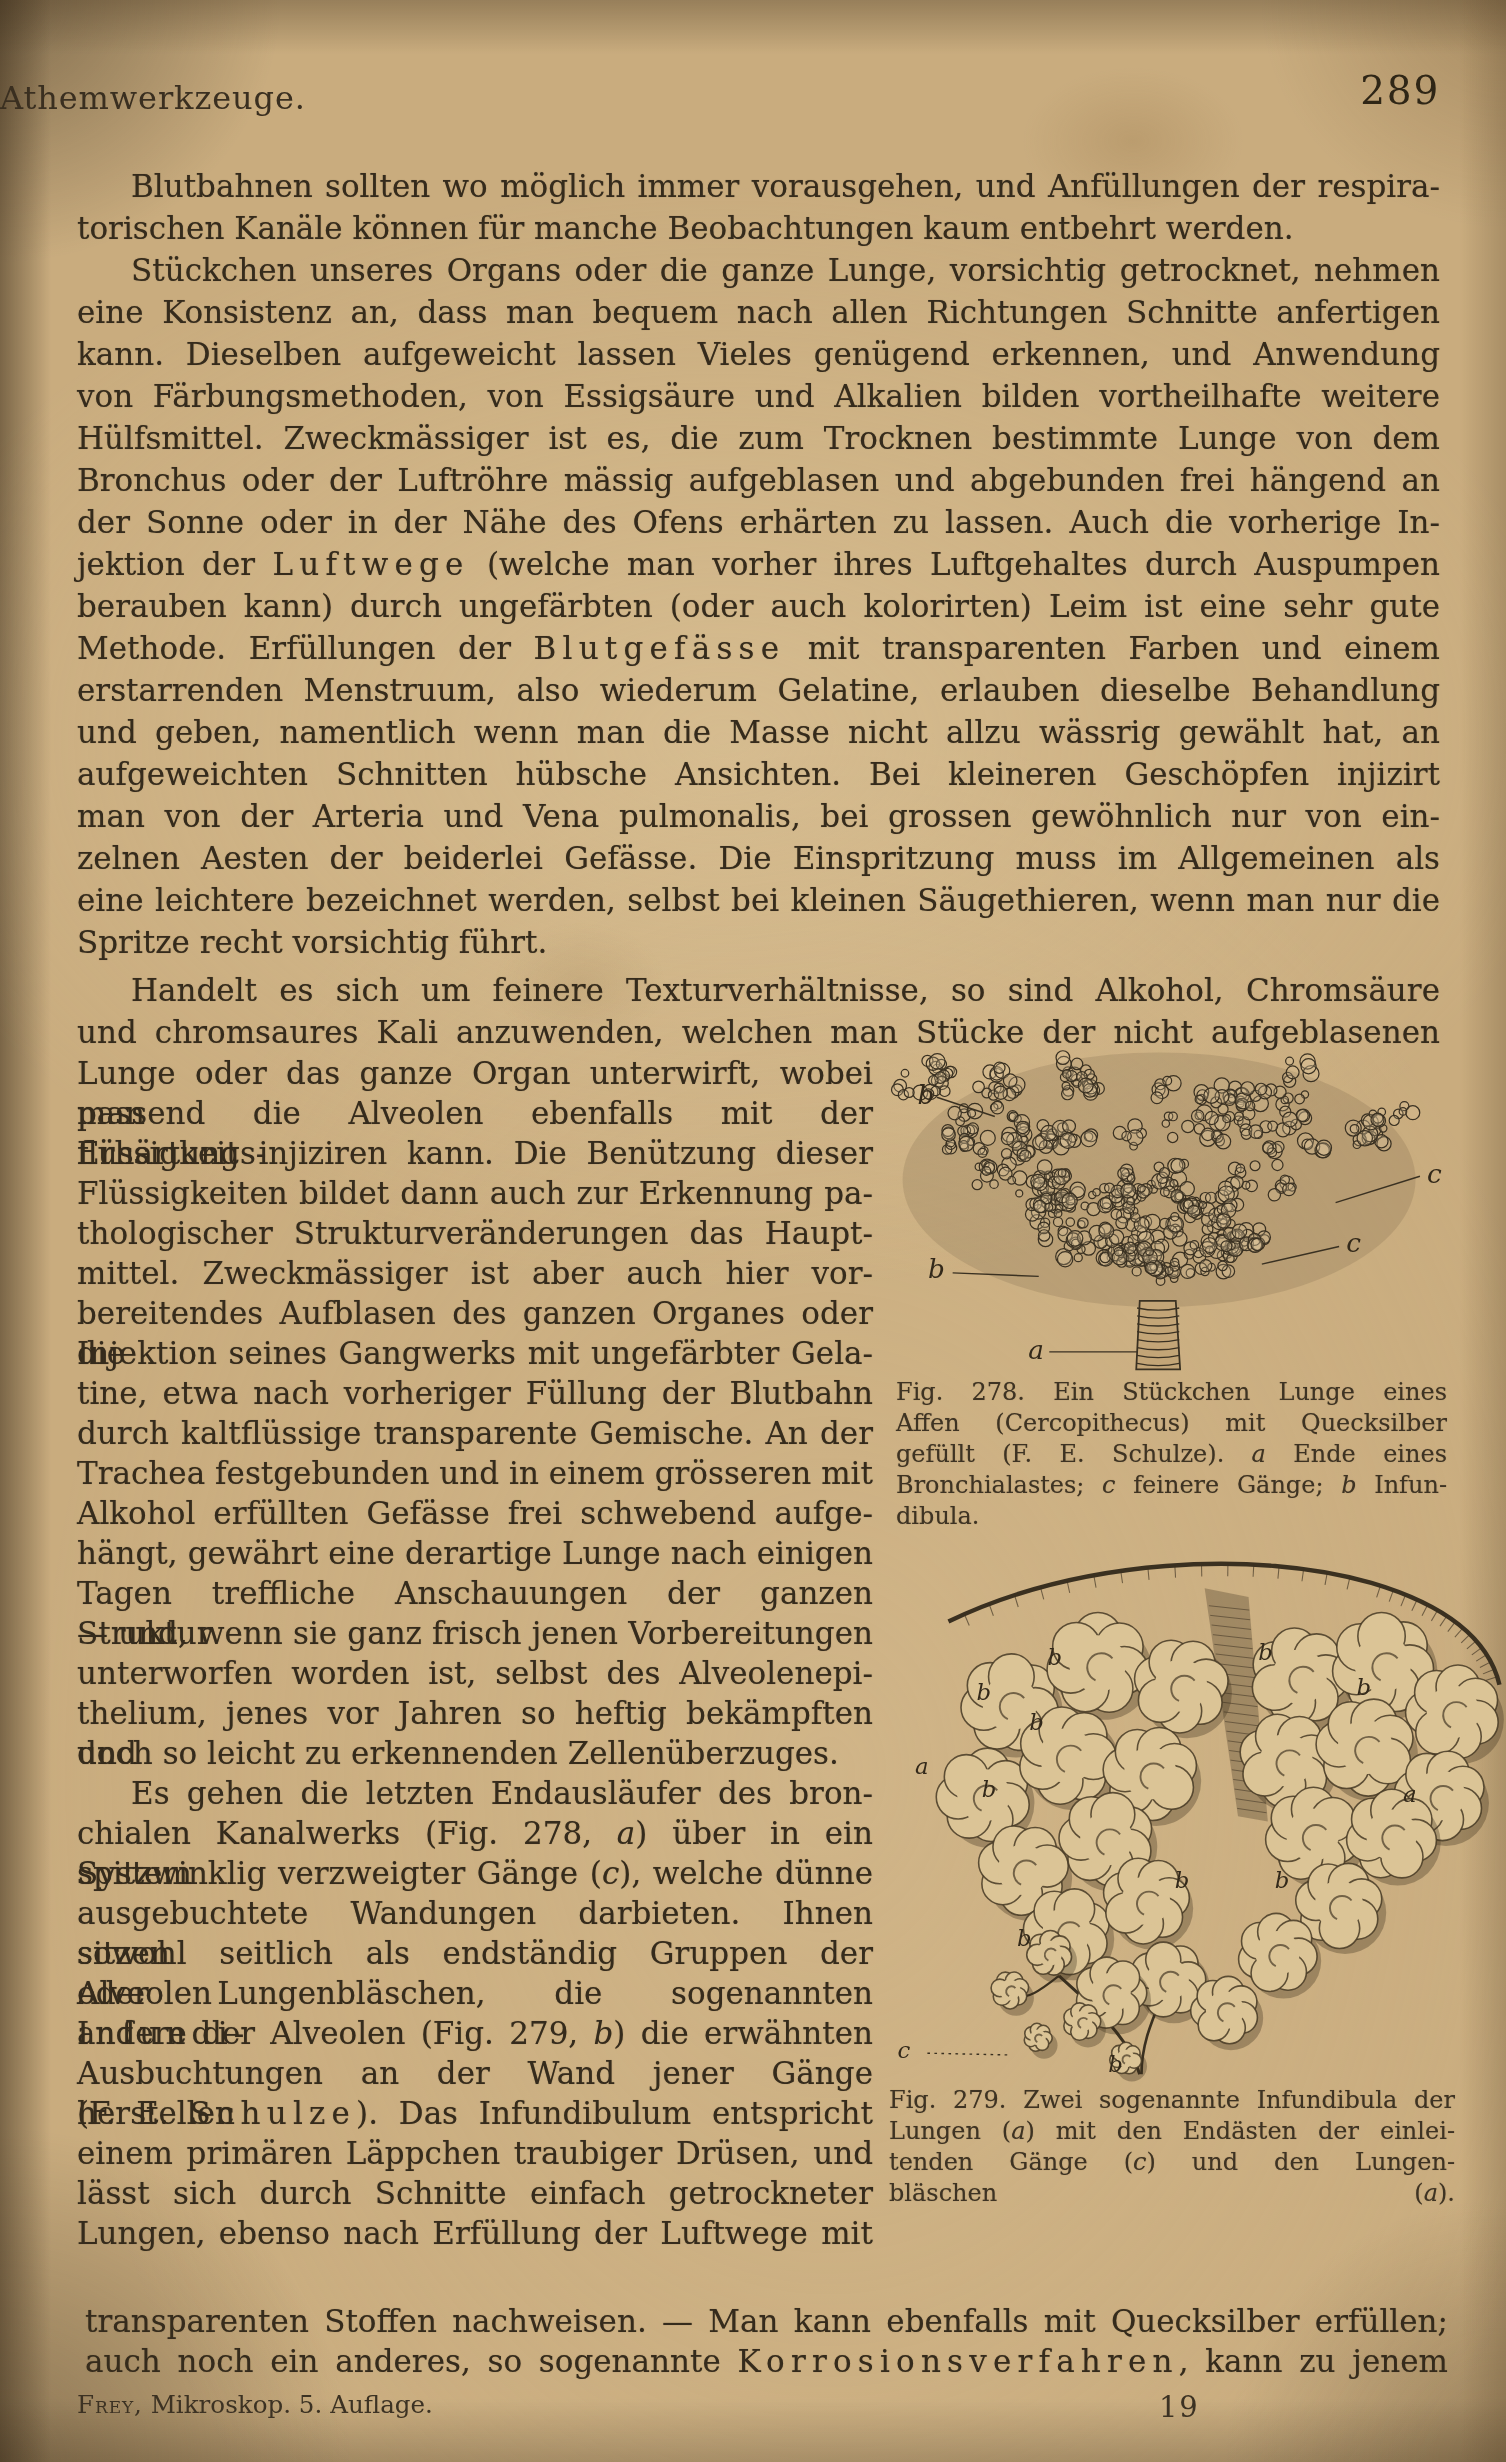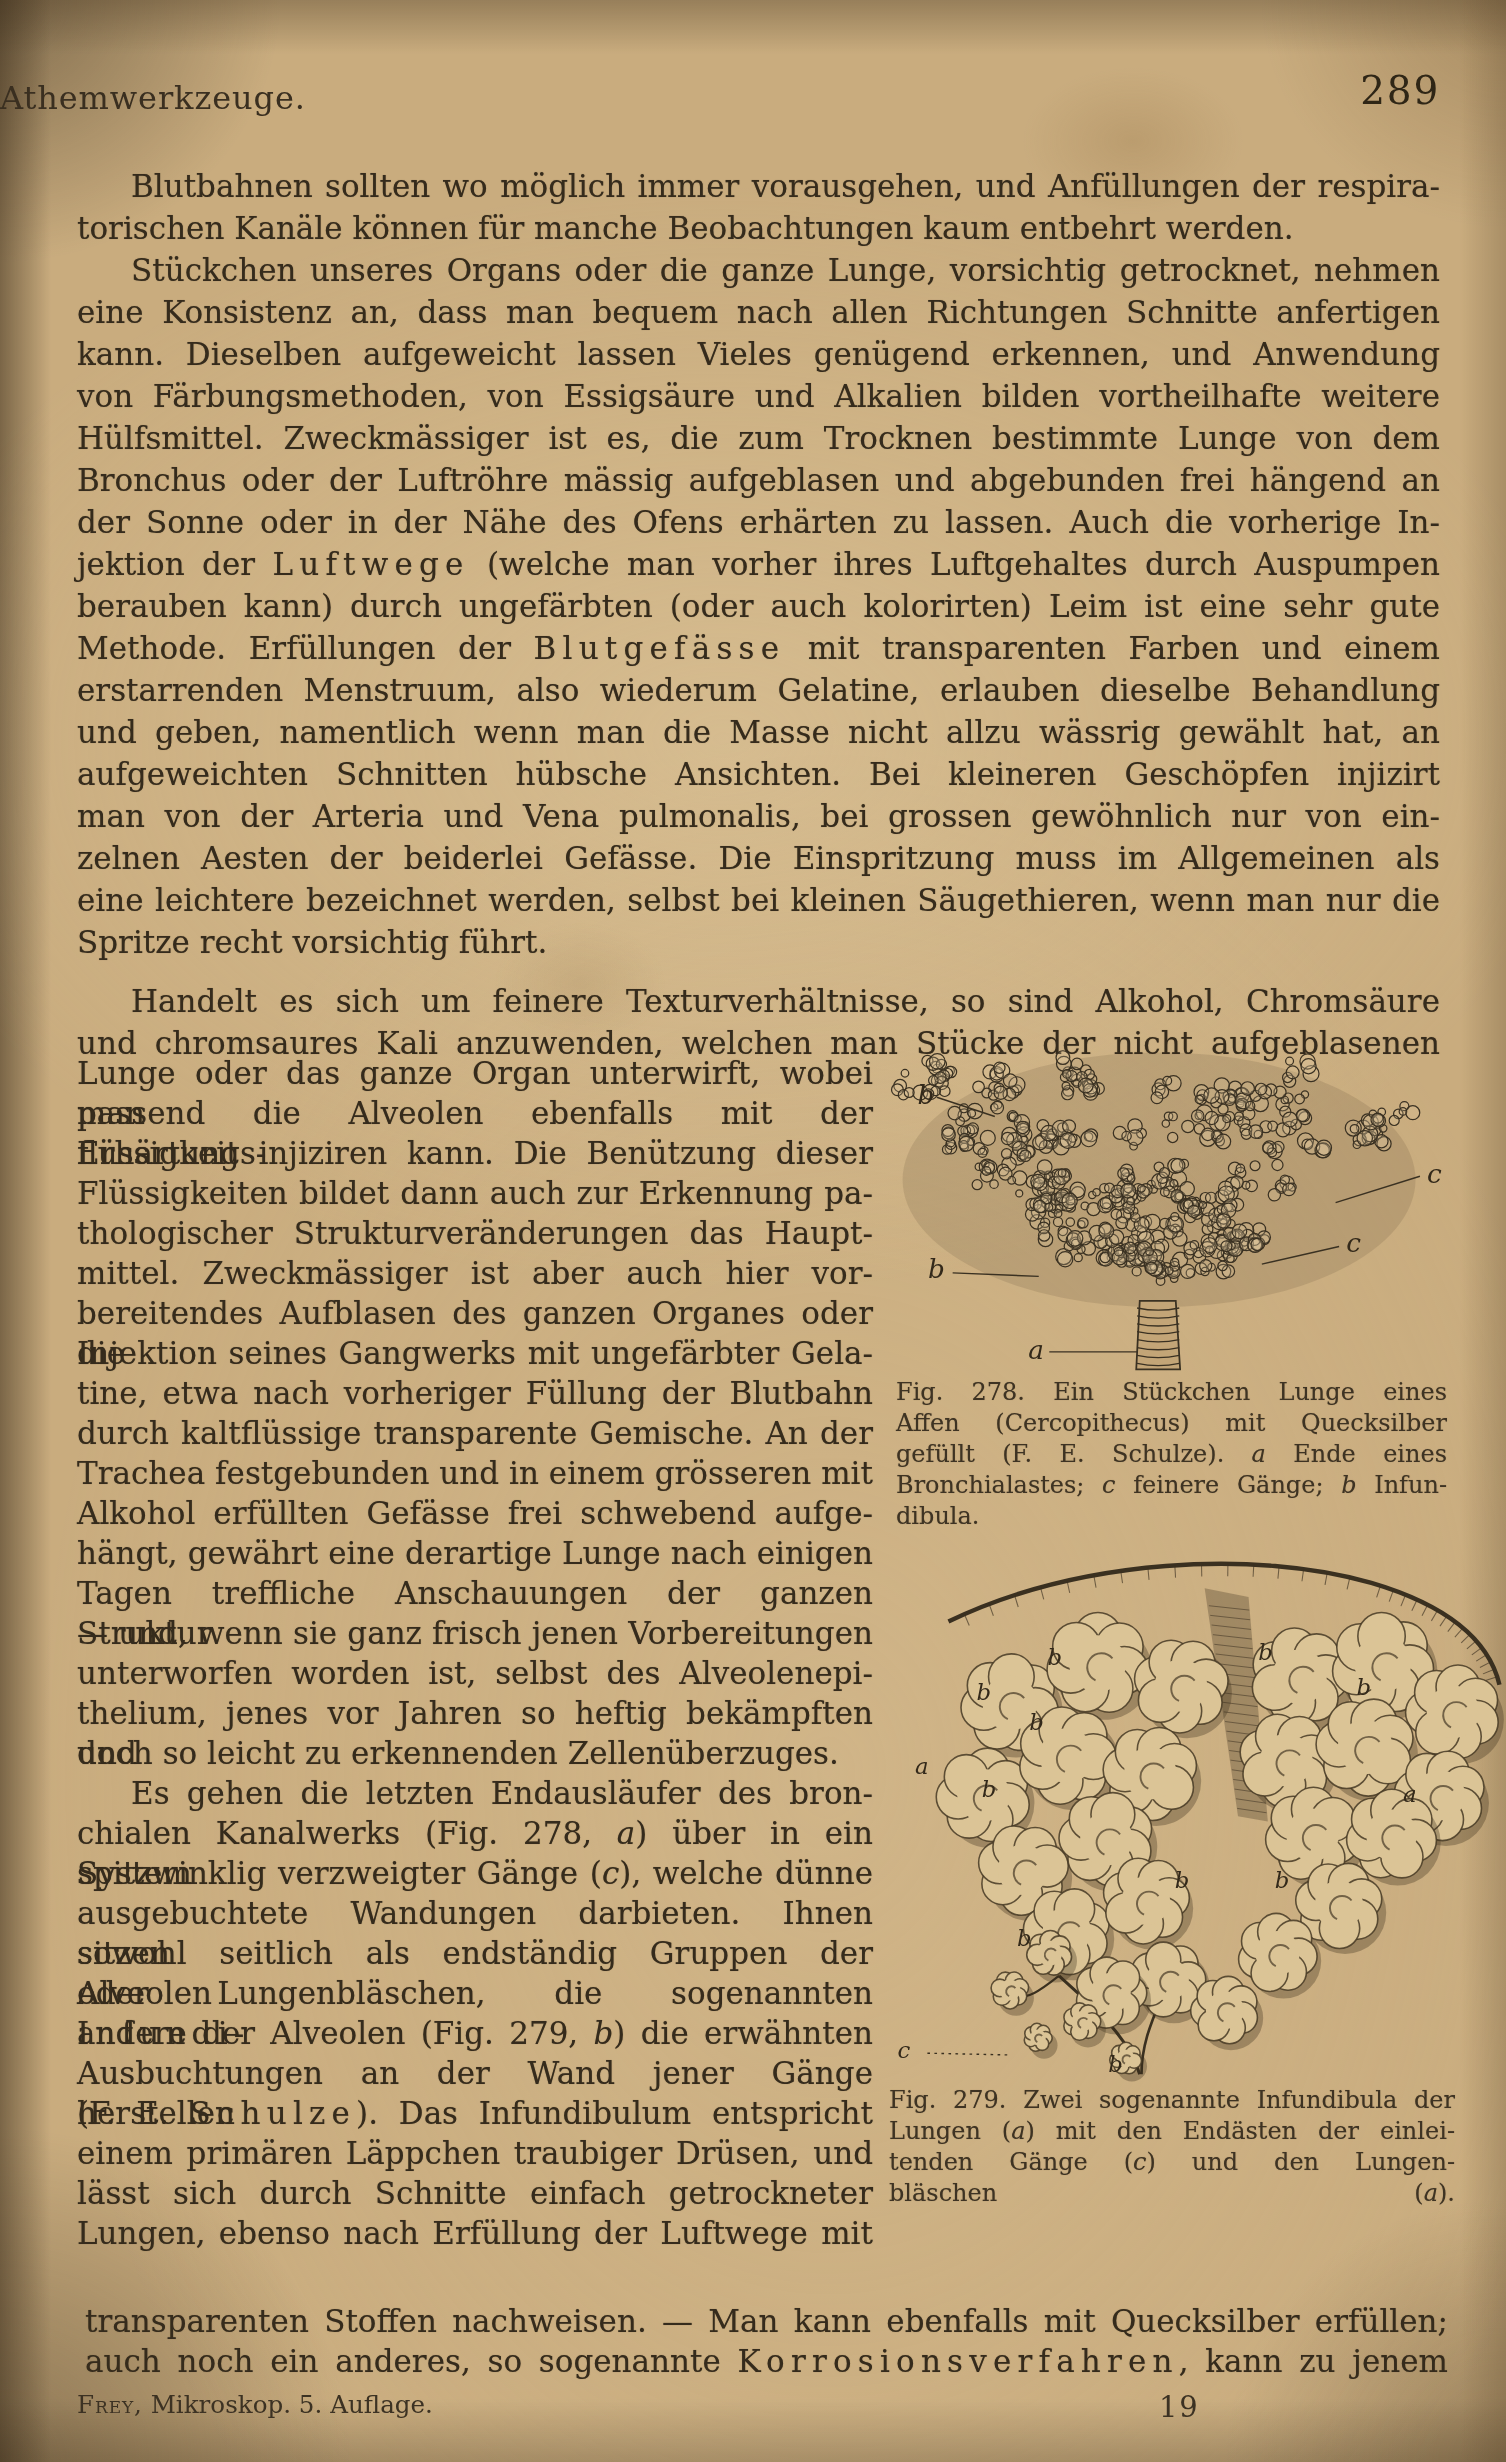--- a/index.html
+++ b/index.html
@@ -27,21 +27,21 @@
   .tblock{color:#352b1c}
   .line{font-size:31px;text-align:justify;text-align-last:justify;
         text-shadow:0 0 0.9px rgba(54,43,27,.45);white-space:nowrap0}
   #blockTop .line{height:42px;line-height:42px}
   #blockCol .line,#blockBottom .line{height:40px;line-height:40px}
   .ind{text-indent:54px}
   .ll{text-align-last:left}
   .lc{text-align:center;text-align-last:center}
   .g{letter-spacing:.2em}
   i{font-style:italic}
-  .pgap{margin-top:17px}
+  .pgap{margin-top:6px}
   .cap{color:#3e3323}
   .cline{font-size:24px;height:31px;line-height:31px;text-align:justify;text-align-last:justify;
          text-shadow:0 0 0.9px rgba(60,48,30,.4)}
   .footer{font-size:24.6px;color:#3c3223}
   .sc{font-variant:small-caps;letter-spacing:0.9px}
   .sheetnum{font-size:29px;color:#3c3223;letter-spacing:1.8px}
   svg.abs{position:absolute;overflow:visible}
   svg text{font-family:"DejaVu Serif",serif}
 </style>
 </head>

